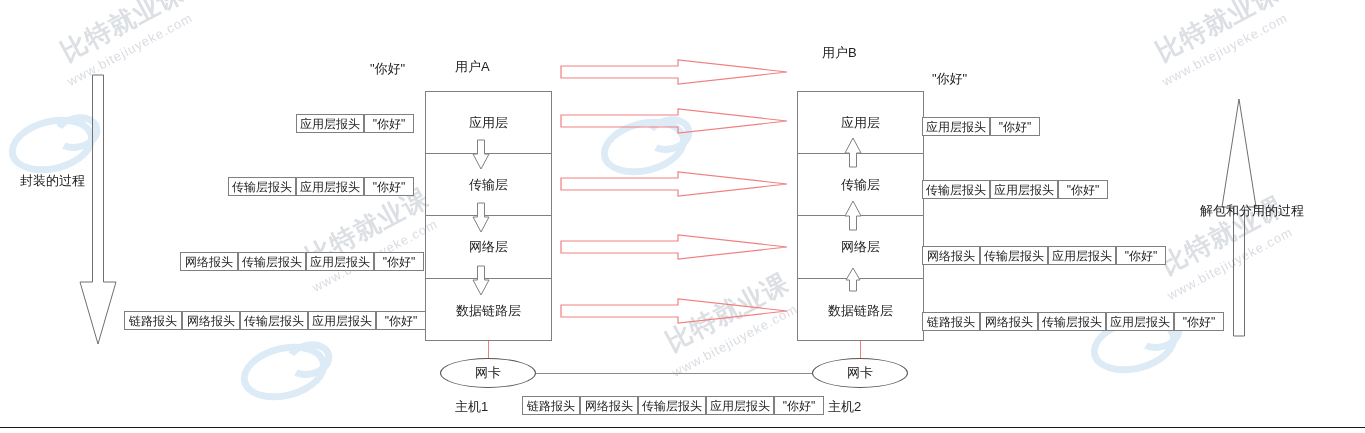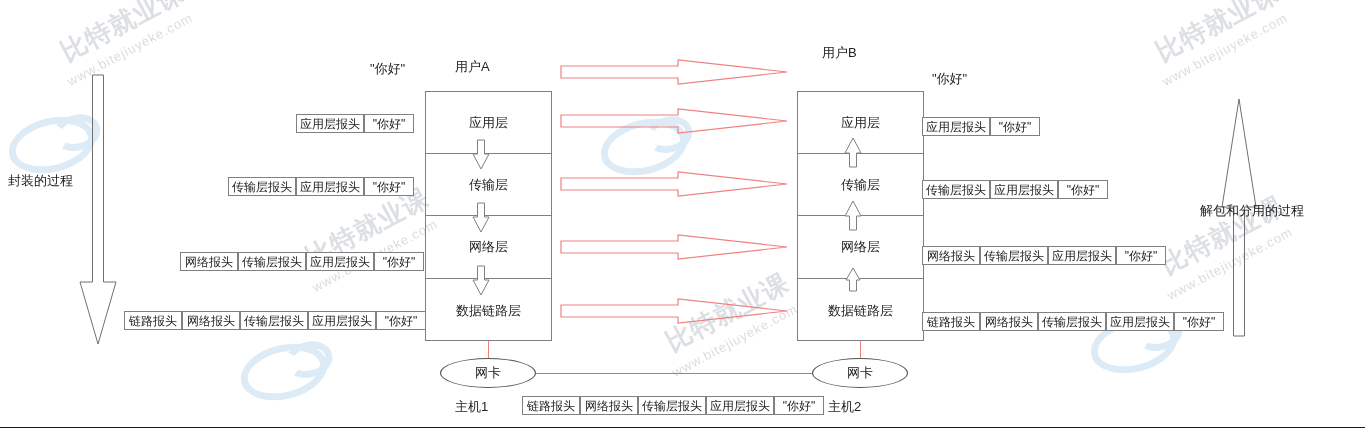--- a/index.html
+++ b/index.html
@@ -245,21 +245,21 @@
       <div class="chip" style="width: 68px;">传输层报头</div>
       <div class="chip" style="width: 68px;">应用层报头</div>
       <div class="chip hello" style="width: 50px;">"你好"</div>
     </div>
 
   <div class="bigarrow" style="left:78px;top:74px;">
     <svg width="40" height="272" viewBox="0 0 40 272">
       <path d="M14.5 1 L25.5 1 L25.5 208 L38 208 L20 270 L2 208 L14.5 208 Z" fill="none" stroke="#6f6f6f" stroke-width="1"></path>
     </svg>
   </div>
-  <div class="lbl" style="left:8px;top:172px;">封装的过程</div>
+  <div class="lbl" style="left:20px;top:172px;">封装的过程</div>
 
   <div class="bigarrow" style="left:1219px;top:98px;">
     <svg width="40" height="240" viewBox="0 0 40 240">
       <path d="M20 1 L37 109 L25.5 109 L25.5 238 L14.5 238 L14.5 109 L3 109 Z" fill="none" stroke="#6f6f6f" stroke-width="1"></path>
     </svg>
   </div>
   <div class="lbl" style="left:1200px;top:202px;">解包和分用的过程</div>
 
   <div class="bottomrule" style="top:427px;"></div>
 

